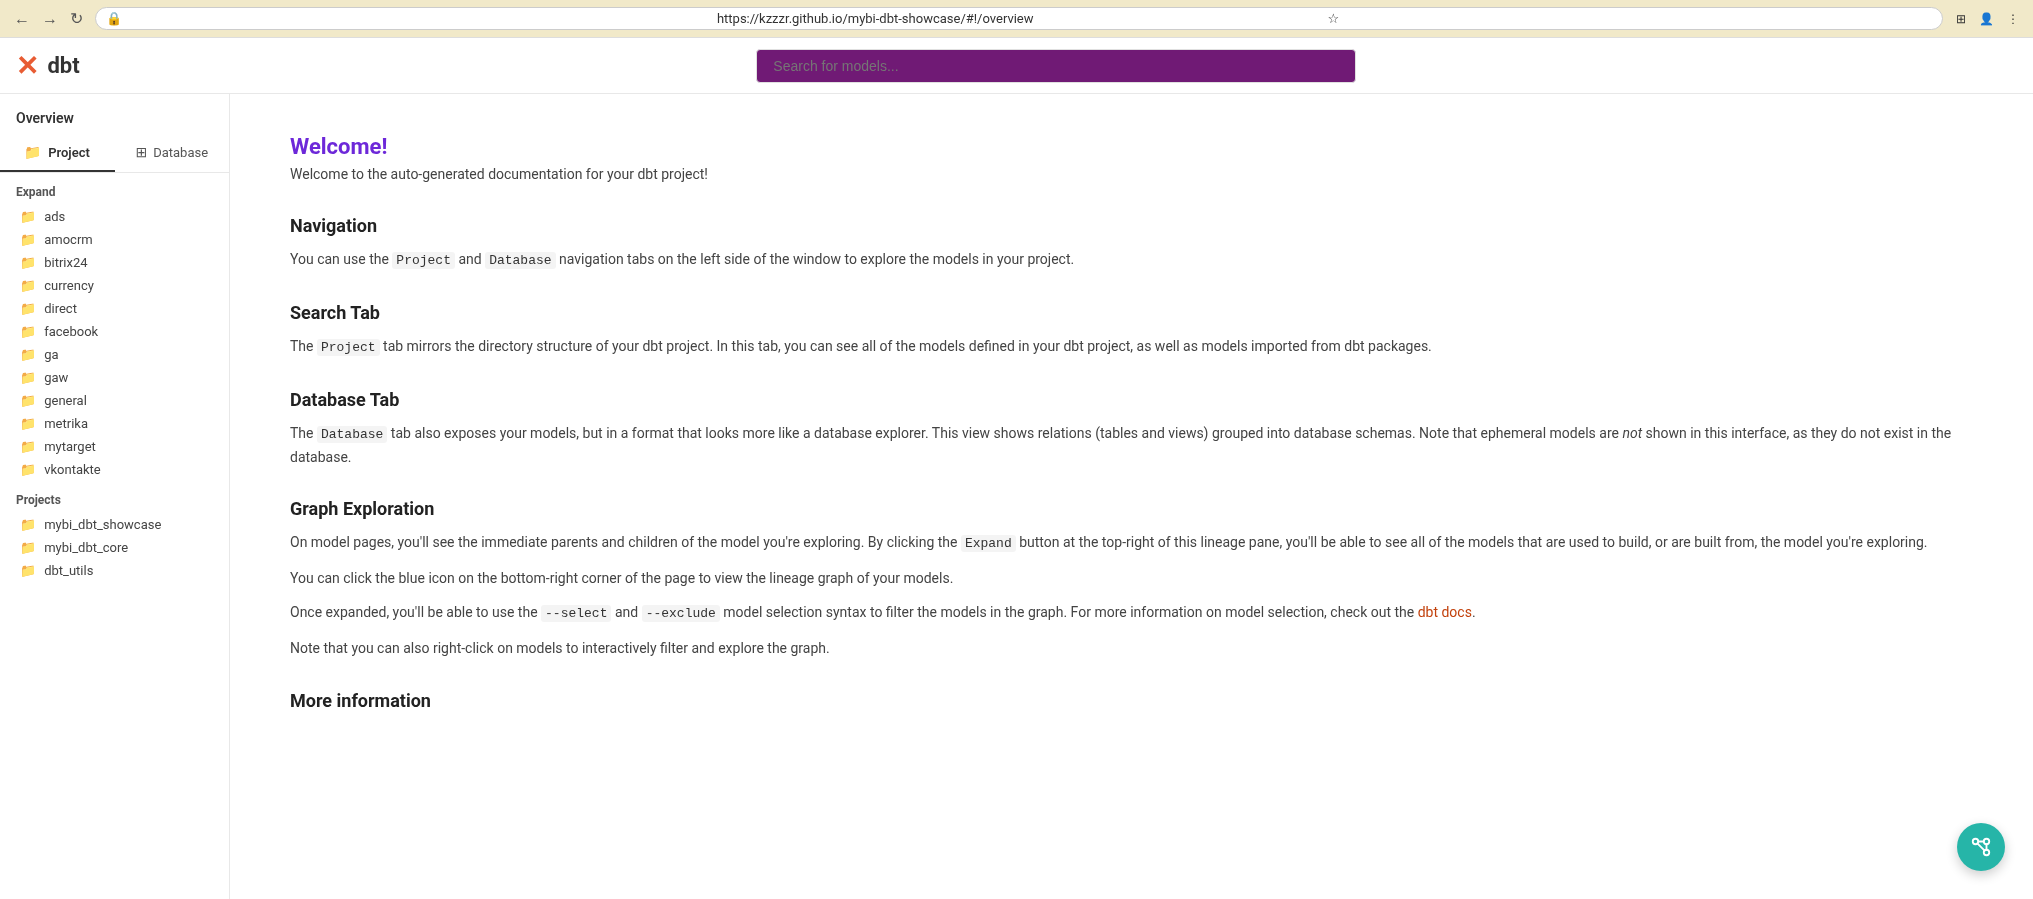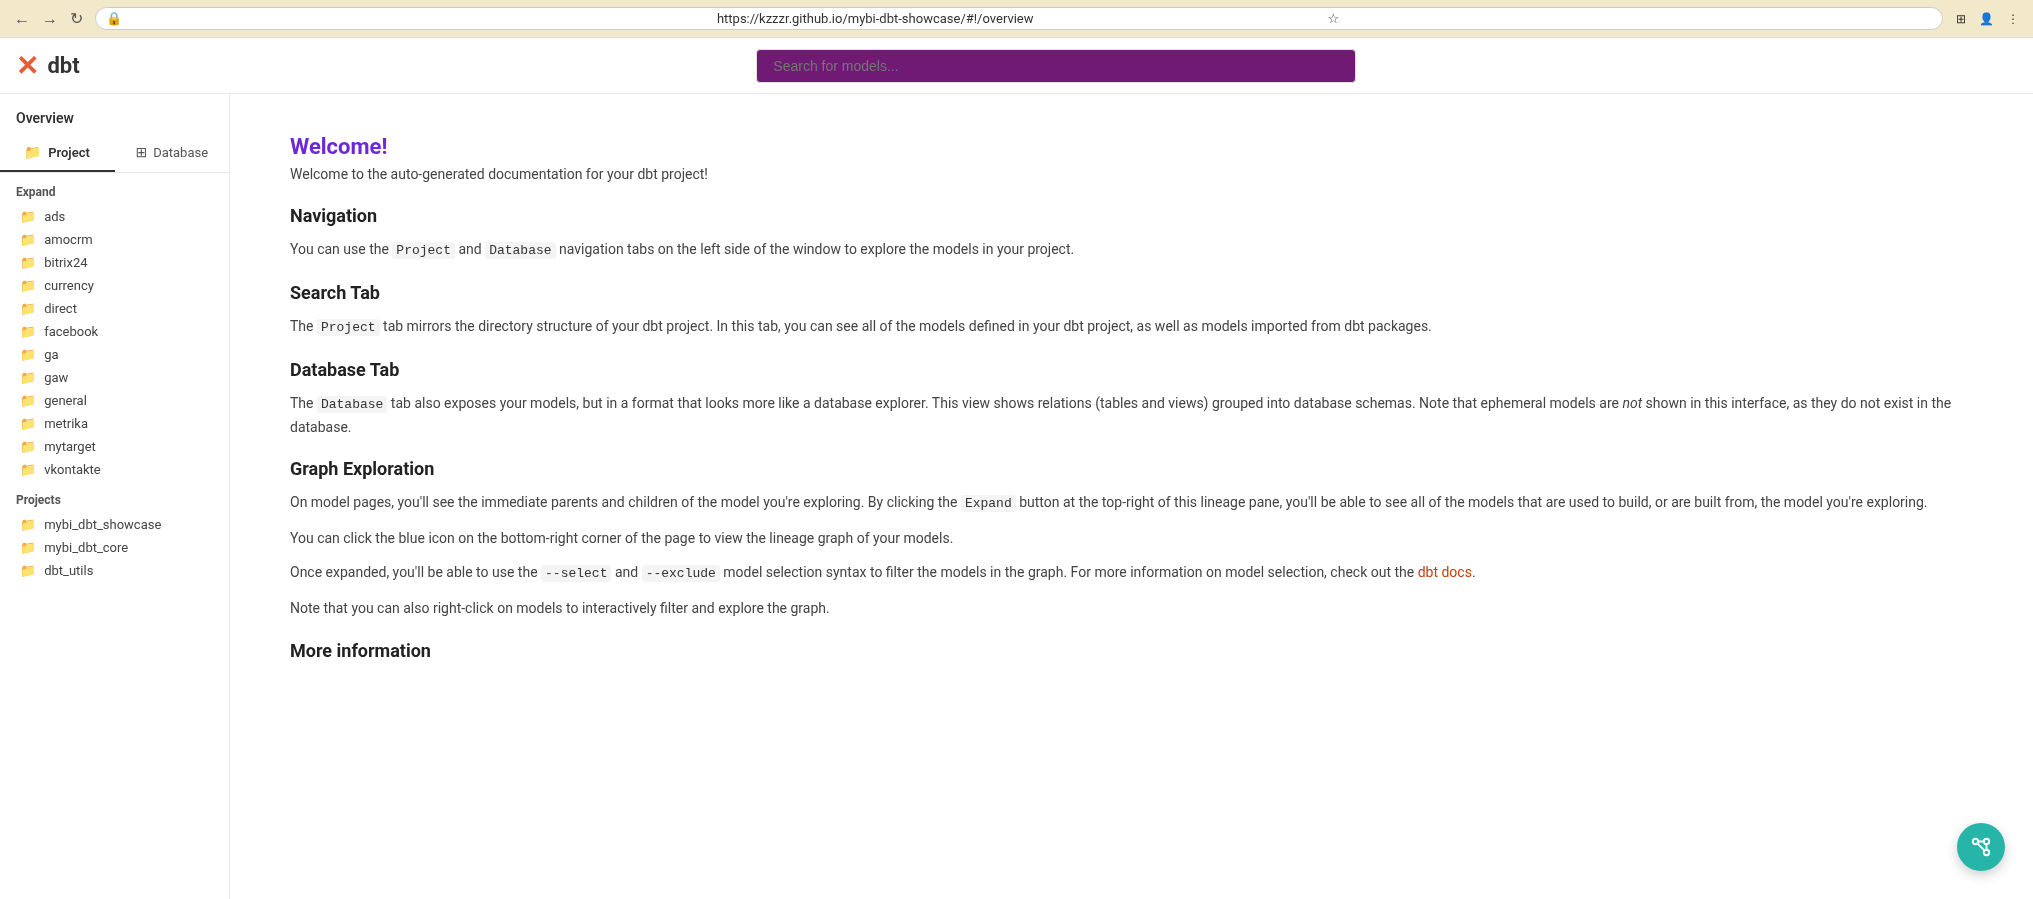--- a/index.html
+++ b/index.html
@@ -134,21 +134,21 @@
     }
     .main-content h1 {
       font-size: 22px;
       font-weight: 700;
       margin-bottom: 4px;
       color: #6d28d9;
     }
     .main-content h2 {
       font-size: 18px;
       font-weight: 700;
-      margin-top: 20px;
+      margin-top: 30px;
       margin-bottom: 12px;
       color: #222;
     }
     .main-content p {
       font-size: 14px;
       line-height: 1.6;
       color: #444;
       margin-bottom: 12px;
     }
     .main-content code {

